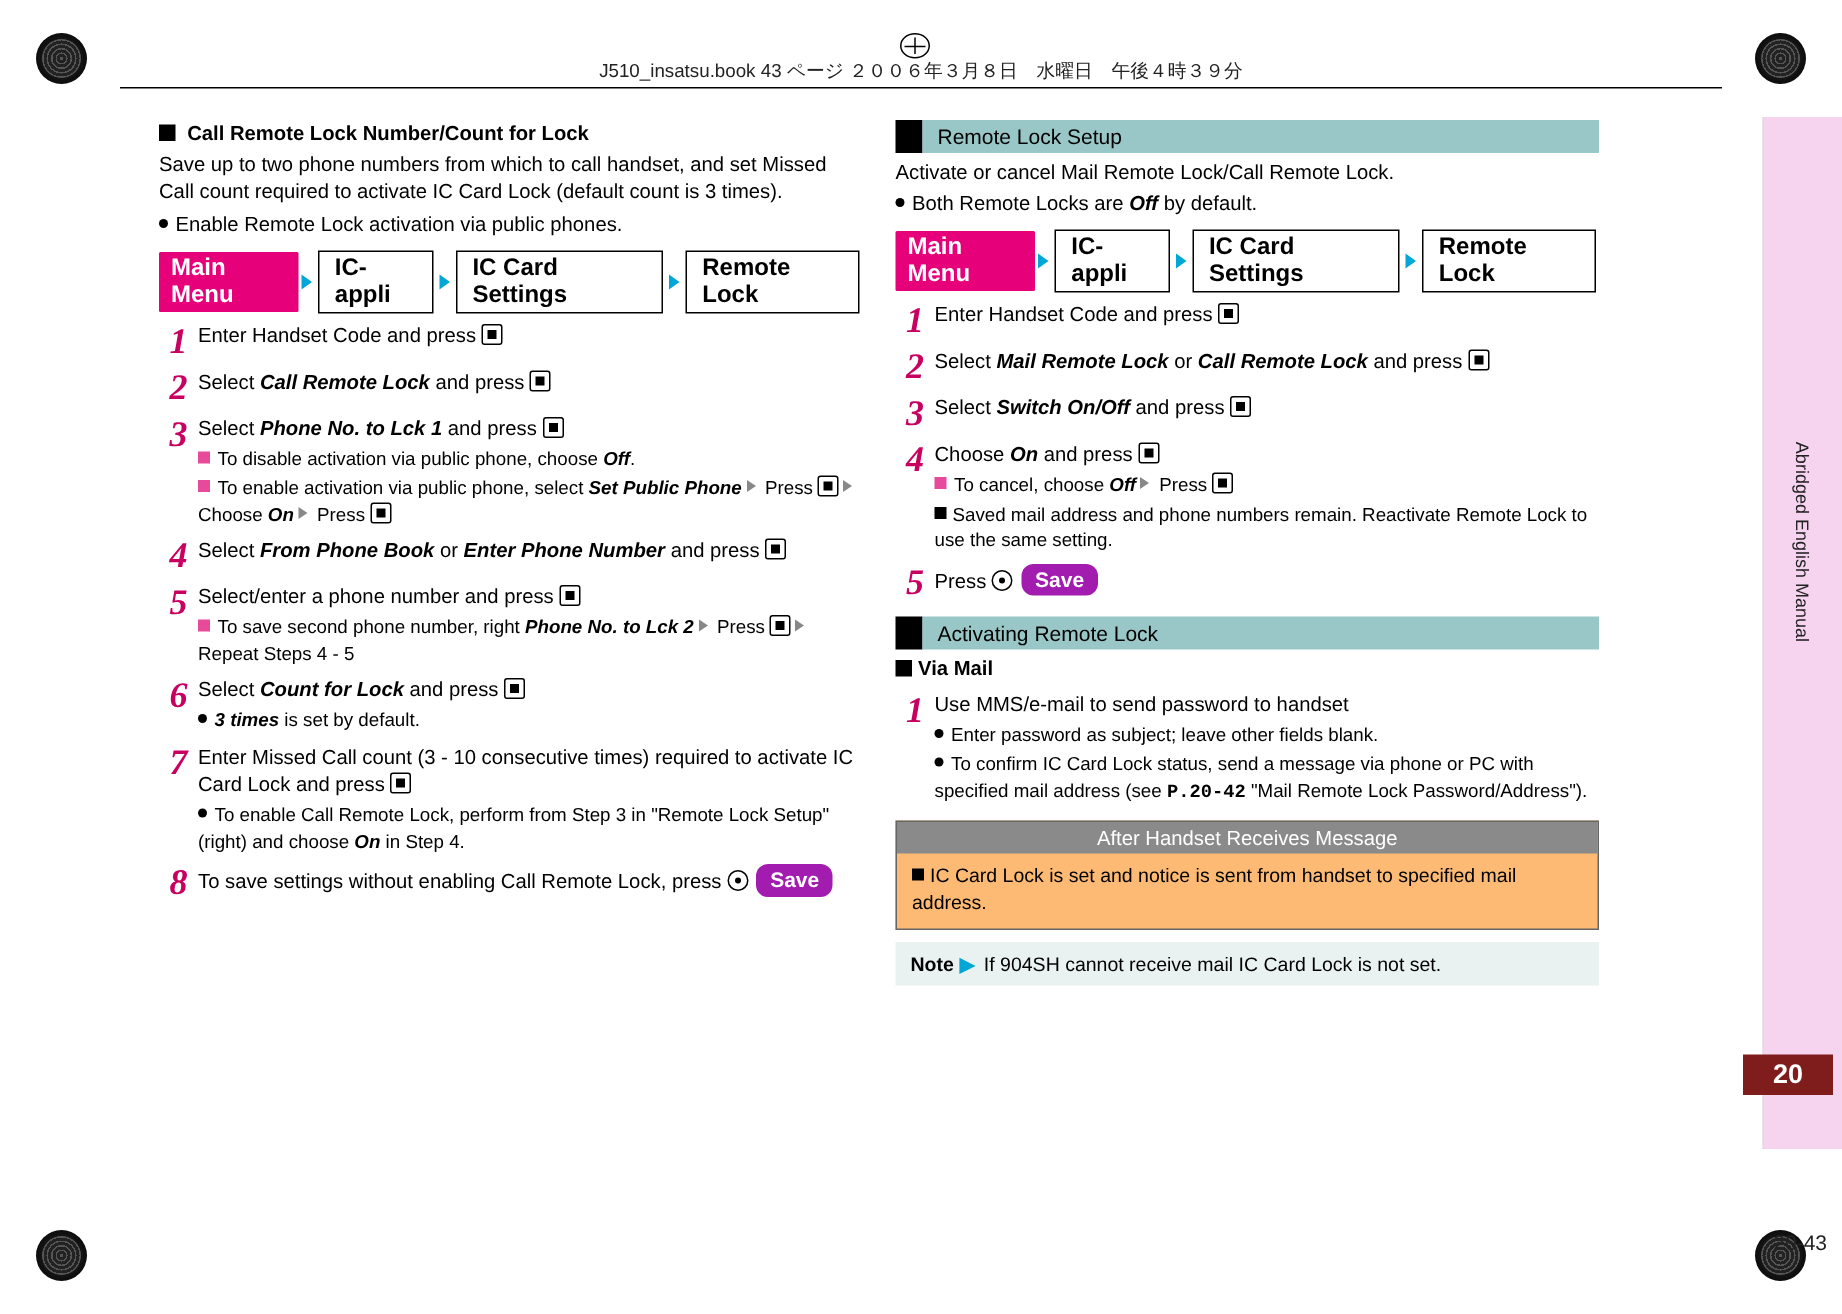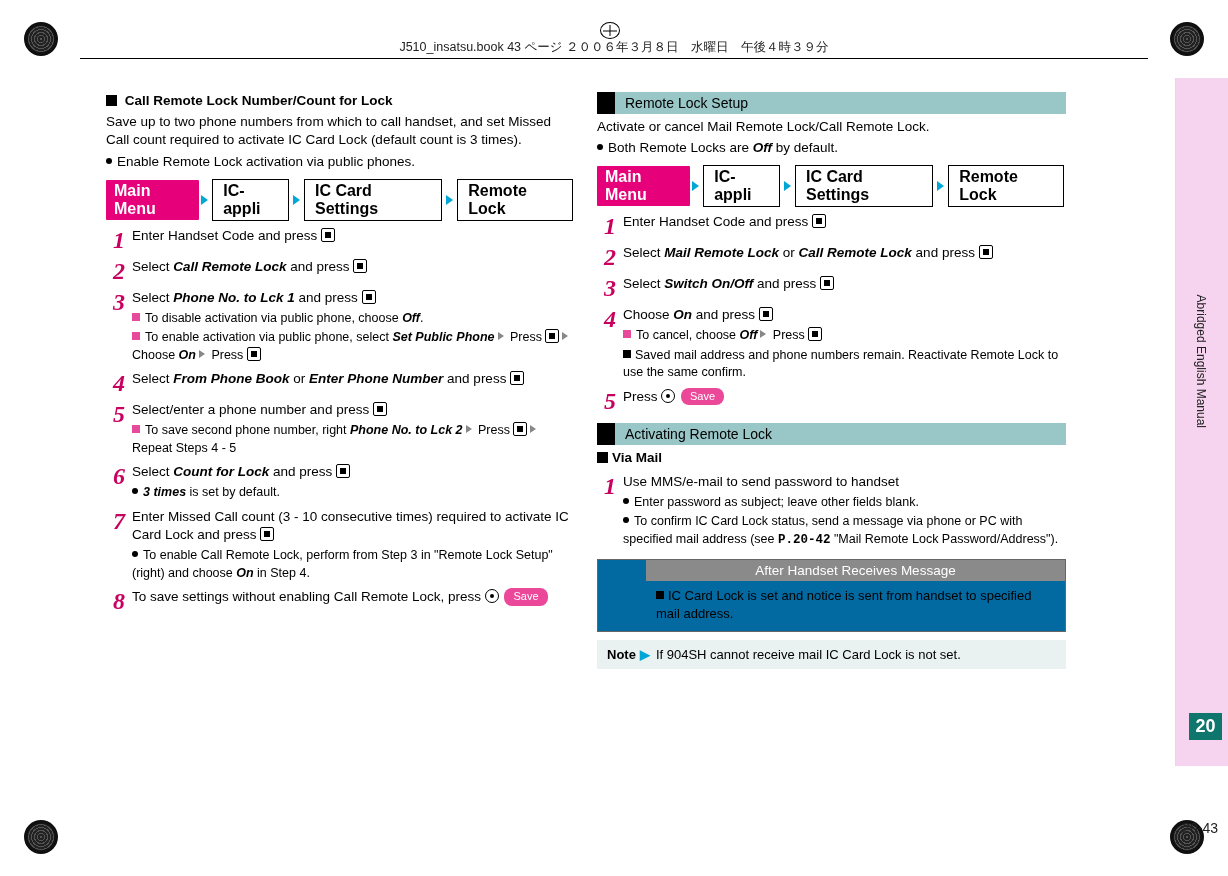--- a/index.html
+++ b/index.html
@@ -57,21 +57,20 @@
   .header-rule{position:absolute;top:58px;left:80px;right:80px;height:1px;background:#000;}
 
   .page {
     position: absolute;
     top: 80px;
     left: 106px;
     width: 960px;
     height: 760px;
     display: flex;
     gap: 22px;
-    margin-top: 12px;
   }
   .col { width: 470px; }
   .col p { margin: 0 0 3px 0; line-height: 1.35; }
 
   .sq-bullet {
     display:inline-block;width:11px;height:11px;background:#000;margin-right:4px;vertical-align:-1px;
   }
   .bold{font-weight:700;}
   .italic-bold{font-weight:700;font-style:italic;}
 
@@ -103,57 +102,57 @@
   .keycap{
     display:inline-block;border:1px solid #000;width:12px;height:12px;border-radius:2px;vertical-align:-2px;
     position:relative;background:#fff;
   }
   .keycap::after{content:"";position:absolute;inset:3px;background:#000;}
   .keydot{
     display:inline-block;width:12px;height:12px;border:1px solid #000;border-radius:50%;vertical-align:-2px;background:#fff;position:relative;
   }
   .keydot::after{content:"";position:absolute;left:50%;top:50%;width:4px;height:4px;border-radius:50%;background:#000;transform:translate(-50%,-50%);}
   .savebtn{
-    display:inline-block;background:#ec4899;color:#fff;border-radius:8px;padding:1px 9px;font-size:11px;font-weight:400;vertical-align:1px;margin-left:2px;
+    display:inline-block;background:#a21caf;color:#fff;border-radius:8px;padding:1px 9px;font-size:14px;font-weight:700;vertical-align:1px;margin-left:2px;
   }
   .grey-arrow{
     display:inline-block;width:0;height:0;border-top:4px solid transparent;border-bottom:4px solid transparent;border-left:6px solid #888;margin:0 3px;vertical-align:1px;
   }
 
   .section-head{
     display:flex;align-items:stretch;margin:0 0 4px 0;
   }
   .section-head .lead{width:18px;background:#000;}
   .section-head .label{
     flex:1;background:#99c7c7;color:#000;padding:3px 10px;font-size:14px;
   }
 
   .gray-box{
-    border:1px solid #666;background:#0369a1;margin:10px 0 8px 0;padding-left:48px;
+    border:1px solid #666;background:#fdba74;margin:10px 0 8px 0;
   }
   .gray-box .title{
     background:#8a8a8a;color:#fff;text-align:center;padding:3px 0;font-size:13.5px;
   }
   .gray-box .content{padding:6px 10px 8px 10px;font-size:13px;line-height:1.35;}
 
   .note-row{
     background:#eaf1f1;padding:6px 10px;margin-top:6px;font-size:13px;display:flex;line-height:1.35;
   }
   .note-row .lbl{font-weight:700;margin-right:4px;}
   .note-row .arr{color:#00a6d6;margin-right:6px;font-weight:700;}
 
   .side-tab{
     position:absolute;top:78px;right:0;width:52px;height:688px;background:#f6d3ef;border-left:1px solid #ddd;
   }
   .side-tab .vlabel{
     position:absolute;right:20px;top:350px;transform:rotate(90deg);transform-origin:right top;
     white-space:nowrap;font-size:12px;color:#222;
   }
   .side-tab .chapbox{
-    position:absolute;bottom:26px;right:6px;width:33px;background:#0f766e;color:#fff;text-align:center;
+    position:absolute;bottom:36px;right:6px;width:60px;background:#7f1d1d;color:#fff;text-align:center;
     font-size:18px;font-weight:600;padding:3px 0;
   }
   .pageno{
     position:absolute;right:10px;bottom:40px;font-size:14px;color:#222;
   }
   .blk-sq-small{display:inline-block;width:8px;height:8px;background:#000;margin-right:4px;vertical-align:1px;}
   .mono{font-family:"Courier New",monospace;font-weight:600;}
 </style>
 </head>
 <body>
@@ -285,21 +284,21 @@
     </div>
     <div class="step">
       <div class="num">3</div>
       <div class="body"><span>Select </span><span class="italic-bold">Switch On/Off</span><span> and press </span><span class="keycap"></span></div>
     </div>
     <div class="step">
       <div class="num">4</div>
       <div class="body">
         <span>Choose </span><span class="italic-bold">On</span><span> and press </span><span class="keycap"></span>
         <div class="sub"><span class="pink-sq"></span><span>To cancel, choose </span><span class="italic-bold">Off</span><span class="grey-arrow"></span><span> Press </span><span class="keycap"></span></div>
-        <div class="sub"><span class="blk-sq-small"></span><span>Saved mail address and phone numbers remain. Reactivate Remote Lock to use the same confirm.</span></div>
+        <div class="sub"><span class="blk-sq-small"></span><span>Saved mail address and phone numbers remain. Reactivate Remote Lock to use the same setting.</span></div>
       </div>
     </div>
     <div class="step">
       <div class="num">5</div>
       <div class="body"><span>Press </span><span class="keydot"></span> <span class="savebtn">Save</span></div>
     </div>
 
     <div class="section-head" style="margin-top:10px">
       <div class="lead"></div>
       <div class="label">Activating Remote Lock</div>

